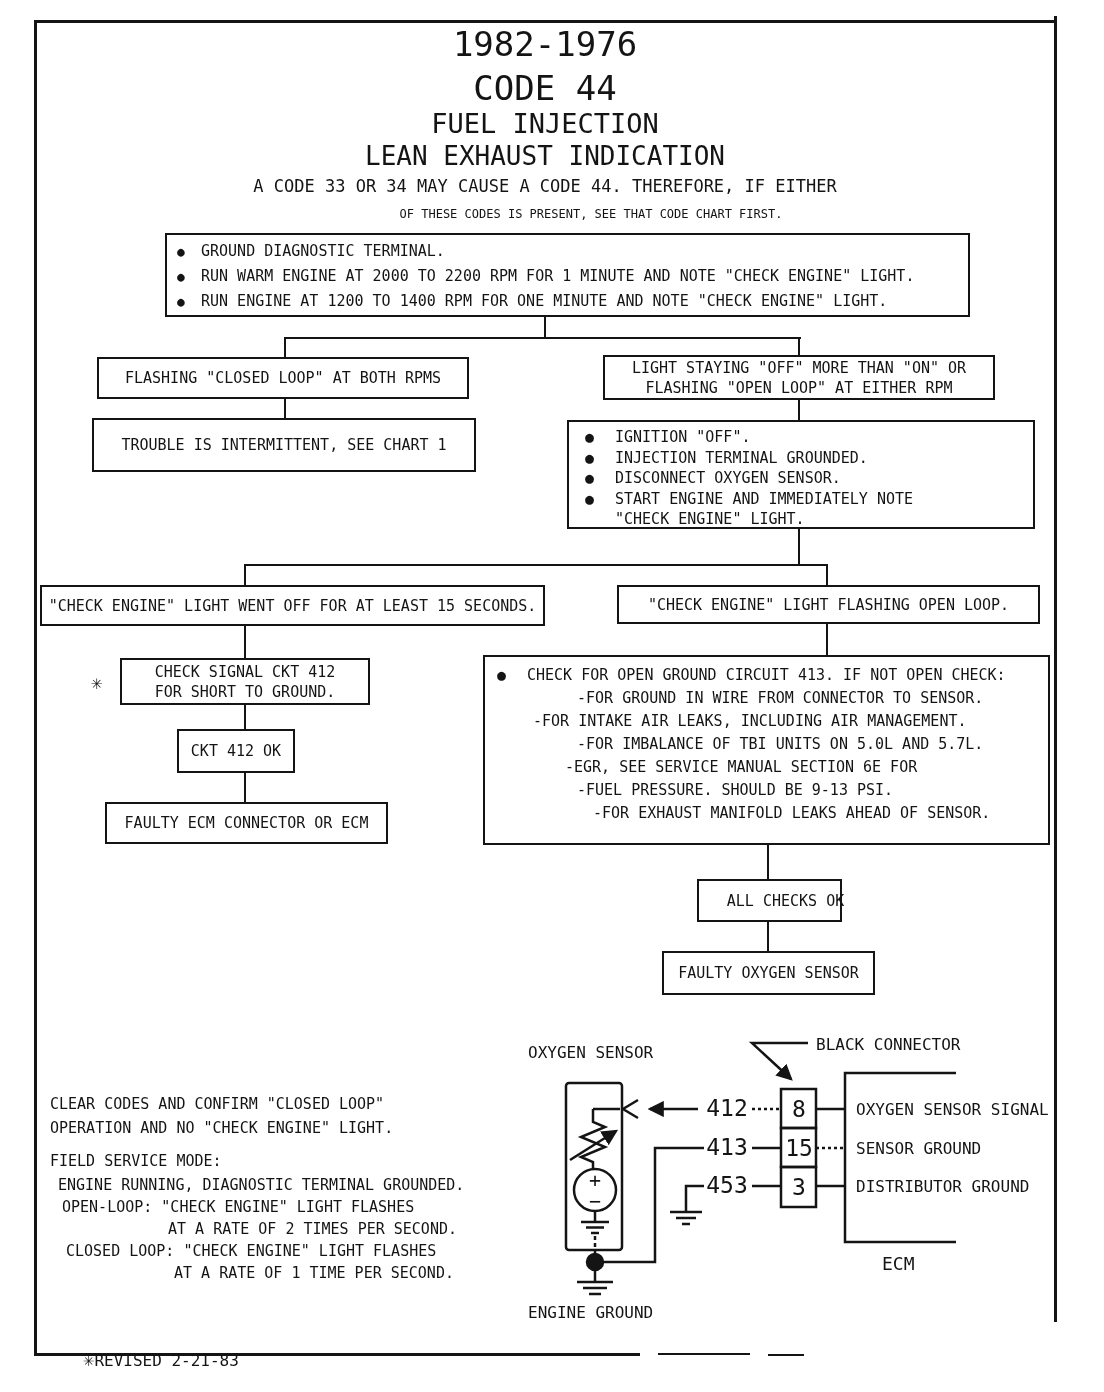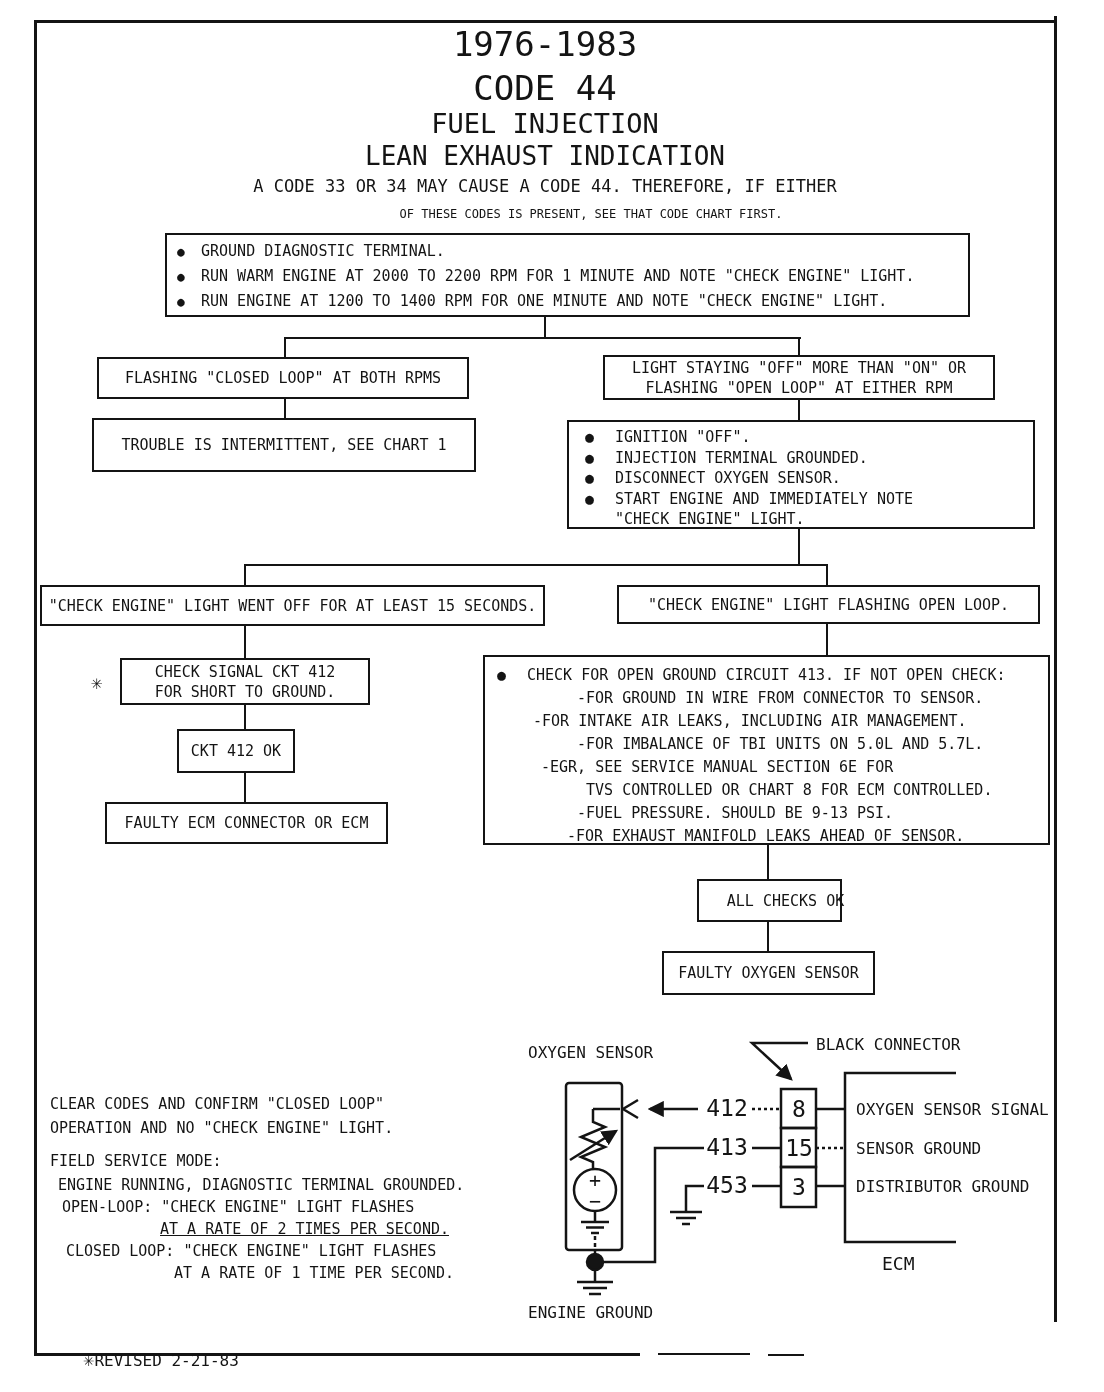--- a/index.html
+++ b/index.html
@@ -27,21 +27,21 @@
 
 <div class="page">
 
   <div class="ln" style="left:34px;top:20px;width:1022px;height:2.5px"></div>
   <div class="ln" style="left:34px;top:20px;width:2.5px;height:1336px"></div>
   <div class="ln" style="left:1054px;top:16px;width:3px;height:1306px"></div>
   <div class="ln" style="left:34px;top:1353px;width:606px;height:2.5px"></div>
   <div class="ln" style="left:658px;top:1353px;width:92px;height:2px"></div>
   <div class="ln" style="left:768px;top:1354px;width:36px;height:2px"></div>
 
-  <div class="ctr" style="top:24px;font-size:34px;">1976-1983</div>
+  <div class="ctr" style="top:24px;font-size:34px;">1982-1976</div>
   <div class="ctr" style="top:68px;font-size:34px;">CODE 44</div>
   <div class="ctr" style="top:141px;font-size:26px;">LEAN EXHAUST INDICATION</div>
   <div class="ctr" style="top:108px;font-size:27px;">FUEL INJECTION</div>
   <div class="ctr" style="top:176px;font-size:17px;">A CODE 33 OR 34 MAY CAUSE A CODE 44. THEREFORE, IF EITHER</div>
   <div class="ctr" style="top:207px;font-size:12px;margin-left:46px;">OF THESE CODES IS PRESENT, SEE THAT CODE CHART FIRST.</div>
 
   <div class="ln" style="left:544px;top:316px;width:2px;height:22px"></div>
   <div class="ln" style="left:284px;top:337px;width:517px;height:2px"></div>
   <div class="ln" style="left:284px;top:339px;width:2px;height:18px"></div>
   <div class="ln" style="left:798px;top:339px;width:2px;height:16px"></div>
@@ -105,40 +105,39 @@
 
   <div class="fbox" style="left:105px;top:802px;width:283px;height:42px;">
     <span>FAULTY ECM CONNECTOR OR ECM</span>
   </div>
 
   <div class="fbox list" style="left:483px;top:655px;width:567px;height:190px;padding:7px 0 0 12px;line-height:23px;">
     <div class="brow"><span class="dot" style="width:30px;font-size:15px">●</span><span>CHECK FOR OPEN GROUND CIRCUIT 413. IF NOT OPEN CHECK:</span></div>
     <div class="brow" style="margin-left:80px;"><span>-FOR GROUND IN WIRE FROM CONNECTOR TO SENSOR.</span></div>
     <div class="brow" style="margin-left:36px;"><span>-FOR INTAKE AIR LEAKS, INCLUDING AIR MANAGEMENT.</span></div>
     <div class="brow" style="margin-left:80px;"><span>-FOR IMBALANCE OF TBI UNITS ON 5.0L AND 5.7L.</span></div>
-    <div class="brow" style="margin-left:44px;text-align:right;"><span>-EGR, SEE SERVICE MANUAL SECTION 6E FOR</span></div>
-    <div class="brow" style="margin-left:80px;"><span> TVS CONTROLLED OR CHART 8 FOR ECM CONTROLLED.</span></div>
+    <div class="brow" style="margin-left:68px;text-align:right;"><span>-EGR, SEE SERVICE MANUAL SECTION 6E FOR</span></div>
     <div class="brow" style="margin-left:80px;"><span>-FUEL PRESSURE. SHOULD BE 9-13 PSI.</span></div>
-    <div class="brow" style="margin-left:70px;"><span>-FOR EXHAUST MANIFOLD LEAKS AHEAD OF SENSOR.</span></div>
+    <div class="brow" style="margin-left:96px;"><span>-FOR EXHAUST MANIFOLD LEAKS AHEAD OF SENSOR.</span></div>
   </div>
 
   <div class="fbox" style="left:697px;top:879px;width:145px;height:43px;padding-left:32px;">
     <span>ALL CHECKS OK</span>
   </div>
 
   <div class="fbox" style="left:662px;top:951px;width:213px;height:44px;">
     <span>FAULTY OXYGEN SENSOR</span>
   </div>
 
   <div class="note" style="left:50px;top:1095px;">CLEAR CODES AND CONFIRM "CLOSED LOOP"</div>
   <div class="note" style="left:50px;top:1119px;">OPERATION AND NO "CHECK ENGINE" LIGHT.</div>
   <div class="note" style="left:50px;top:1152px;">FIELD SERVICE MODE:</div>
   <div class="note" style="left:58px;top:1176px;">ENGINE RUNNING, DIAGNOSTIC TERMINAL GROUNDED.</div>
   <div class="note" style="left:62px;top:1198px;">OPEN-LOOP: "CHECK ENGINE" LIGHT FLASHES</div>
-  <div class="note" style="left:160px;top:1220px;text-decoration:underline;">AT A RATE OF 2 TIMES PER SECOND.</div>
+  <div class="note" style="left:168px;top:1220px;">AT A RATE OF 2 TIMES PER SECOND.</div>
   <div class="note" style="left:66px;top:1242px;">CLOSED LOOP: "CHECK ENGINE" LIGHT FLASHES</div>
   <div class="note" style="left:174px;top:1264px;">AT A RATE OF 1 TIME PER SECOND.</div>
 
   <div class="note" style="left:45px;top:1333px;font-size:16px;">
     <span class="star" style="font-size:18px;">✳</span><span>REVISED 2-21-83</span>
   </div>
 
   <svg width="1104" height="1392" viewBox="0 0 1104 1392" style="position:absolute;left:0;top:0;" fill="none" stroke="#141414" stroke-width="2.5">
     <defs>
       <marker id="arr" viewBox="0 0 10 10" refX="8.5" refY="5" markerWidth="6.5" markerHeight="6.5" orient="auto">

